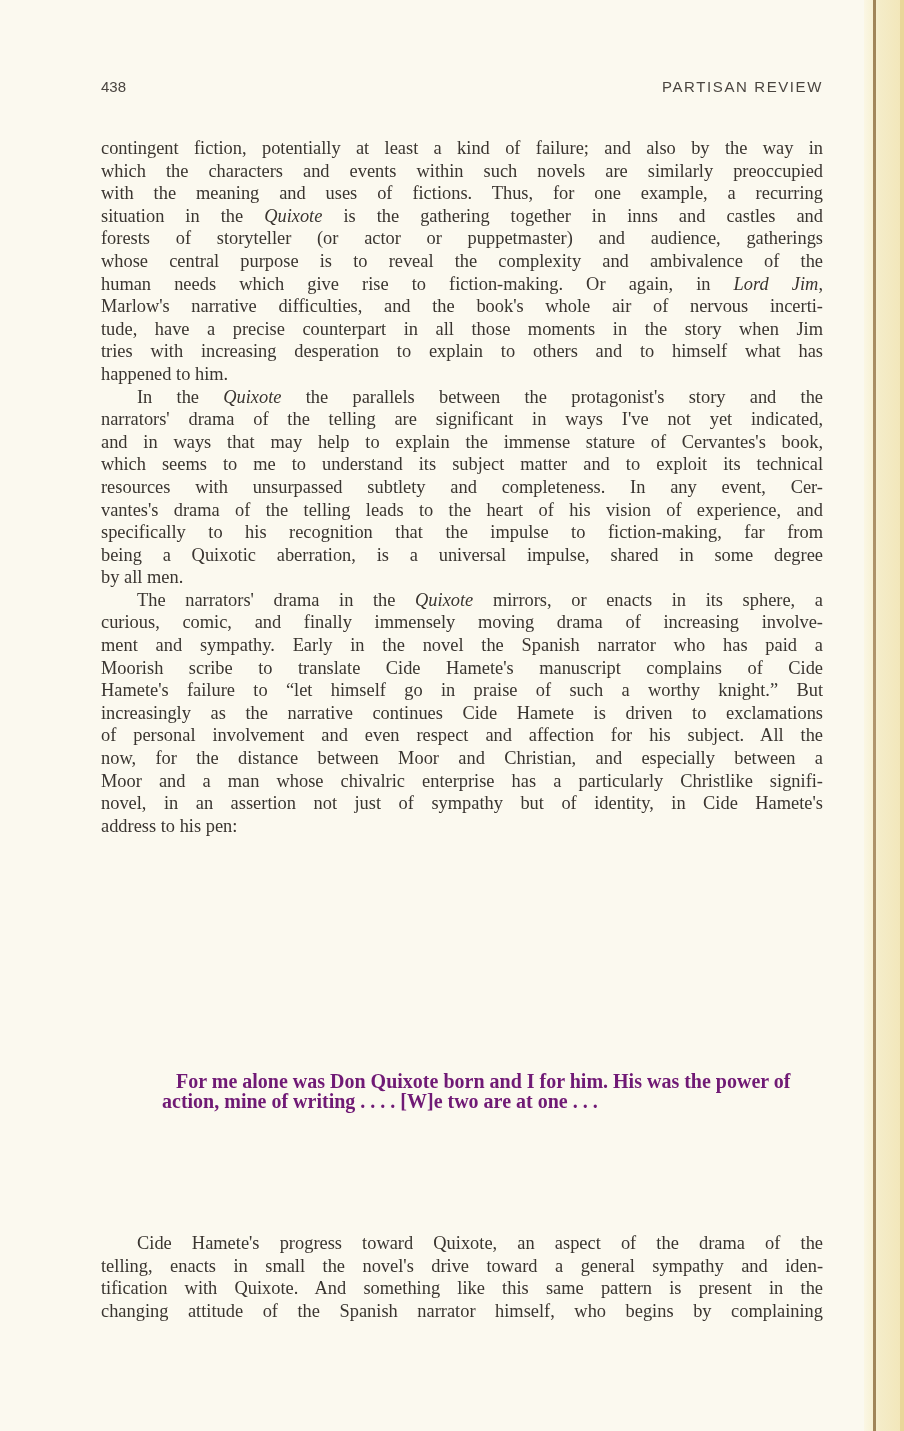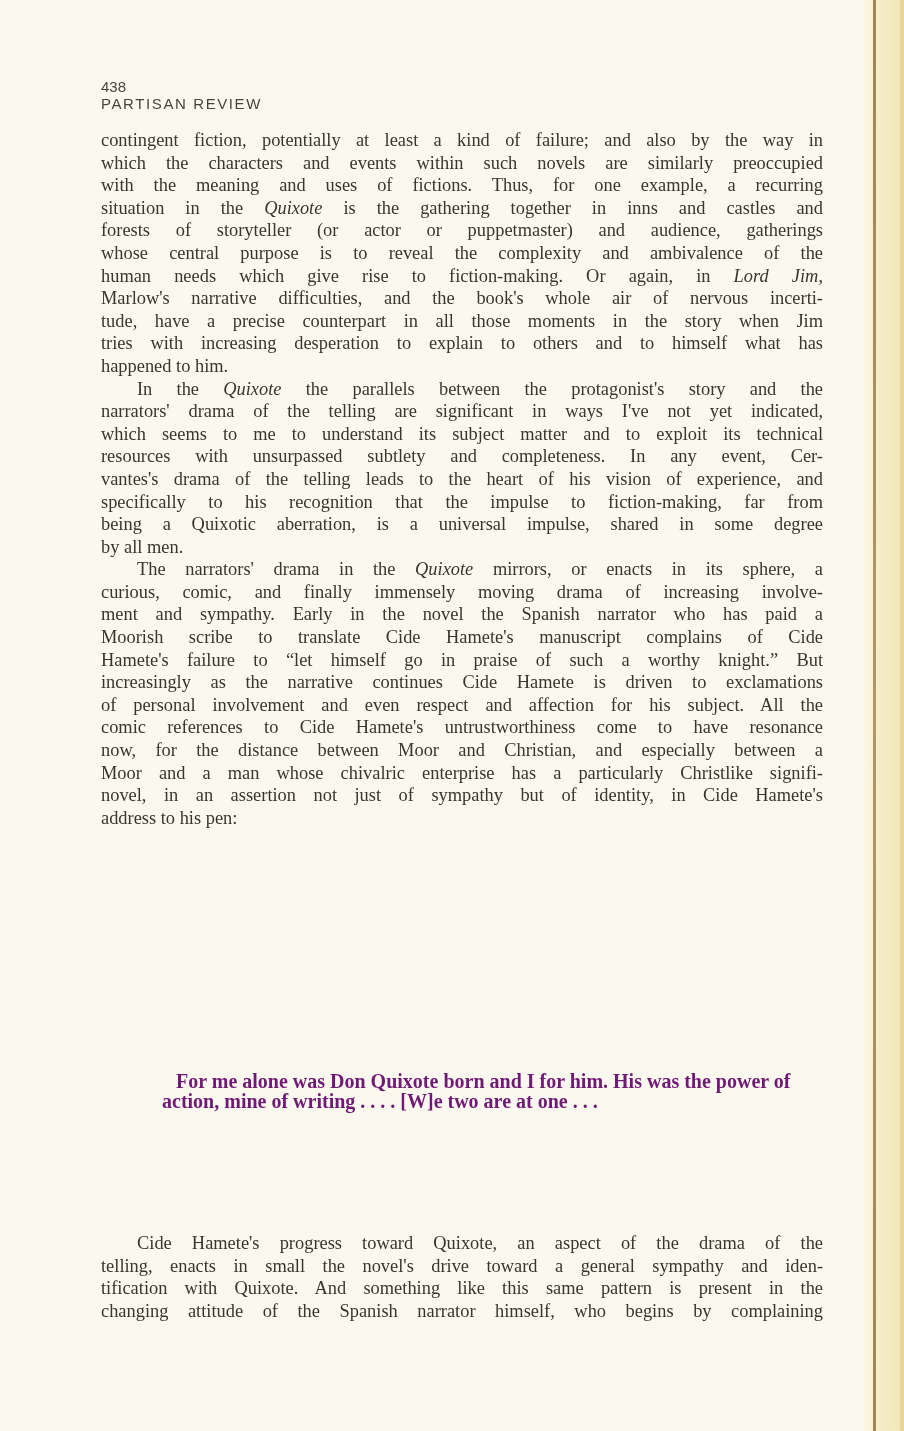--- a/index.html
+++ b/index.html
@@ -19,25 +19,25 @@
     background: linear-gradient(to bottom, #8a6a3a, #a08055 50%, #8a6a3a);
     opacity: 0.8;
   }
   .edge-line.outer {
     right: 0; width: 4px; background: #e9d79a; opacity: 1;
   }
   .running-head {
     position: absolute; top: 78px; left: 101px; width: 722px;
     display: flex; justify-content: space-between; align-items: baseline;
     font-family: "Liberation Sans", "DejaVu Sans", sans-serif;
-    font-size: 15px; color: #4a4540; flex-direction: column;
+    font-size: 15px; color: #4a4540;
   }
   .running-head .title { letter-spacing: 1.6px; }
   .body-text {
-    position: absolute; top: 129px; left: 101px; width: 722px;
+    position: absolute; top: 137px; left: 101px; width: 722px;
     font-size: 18.4px; line-height: 22.6px;
     text-align: justify;
   }
   .body-text p { margin: 0; }
   .line { display: block; text-align: justify; text-align-last: justify; white-space: nowrap; }
   .line.last { text-align-last: left; }
   .body-text i { font-style: italic; margin-top: 20px; }
   .blockquote {
     position: absolute; top: 1071px; left: 162px; width: 620px;
     font-size: 20px; line-height: 20px; color: #701a75; font-weight: bold;
@@ -70,36 +70,36 @@
       <span class="line">whose central purpose is to reveal the complexity and ambivalence of the</span>
       <span class="line">human needs which give rise to fiction-making. Or again, in <i>Lord Jim</i>,</span>
       <span class="line">Marlow's narrative difficulties, and the book's whole air of nervous incerti-</span>
       <span class="line">tude, have a precise counterpart in all those moments in the story when Jim</span>
       <span class="line">tries with increasing desperation to explain to others and to himself what has</span>
       <span class="line last">happened to him.</span>
     </p>
     <p>
       <span class="line" style="text-indent: 36px;">In the <i>Quixote</i> the parallels between the protagonist's story and the</span>
       <span class="line">narrators' drama of the telling are significant in ways I've not yet indicated,</span>
+      <span class="line">and in ways that may help to explain the immense stature of Cervantes's book,</span>
       <span class="line">which seems to me to understand its subject matter and to exploit its technical</span>
       <span class="line">resources with unsurpassed subtlety and completeness. In any event, Cer-</span>
       <span class="line">vantes's drama of the telling leads to the heart of his vision of experience, and</span>
       <span class="line">specifically to his recognition that the impulse to fiction-making, far from</span>
       <span class="line">being a Quixotic aberration, is a universal impulse, shared in some degree</span>
       <span class="line last">by all men.</span>
     </p>
     <p>
       <span class="line" style="text-indent: 36px;">The narrators' drama in the <i>Quixote</i> mirrors, or enacts in its sphere, a</span>
       <span class="line">curious, comic, and finally immensely moving drama of increasing involve-</span>
       <span class="line">ment and sympathy. Early in the novel the Spanish narrator who has paid a</span>
       <span class="line">Moorish scribe to translate Cide Hamete's manuscript complains of Cide</span>
       <span class="line">Hamete's failure to “let himself go in praise of such a worthy knight.” But</span>
       <span class="line">increasingly as the narrative continues Cide Hamete is driven to exclamations</span>
       <span class="line">of personal involvement and even respect and affection for his subject. All the</span>
-      <span class="line">comic references to Cide Hamete's untrustworthiness come to have resonance</span>
       <span class="line">now, for the distance between Moor and Christian, and especially between a</span>
       <span class="line">Moor and a man whose chivalric enterprise has a particularly Christlike signifi-</span>
       <span class="line">novel, in an assertion not just of sympathy but of identity, in Cide Hamete's</span>
       <span class="line last">address to his pen:</span>
     </p>
   </div>
 
 <div class="blockquote" id="blockquote">
     <span class="line" style="text-indent: 14px;">For me alone was Don Quixote born and I for him. His was the power of</span>
     <span class="line">action, mine of writing . . . . [W]e two are at one . . .</span>

